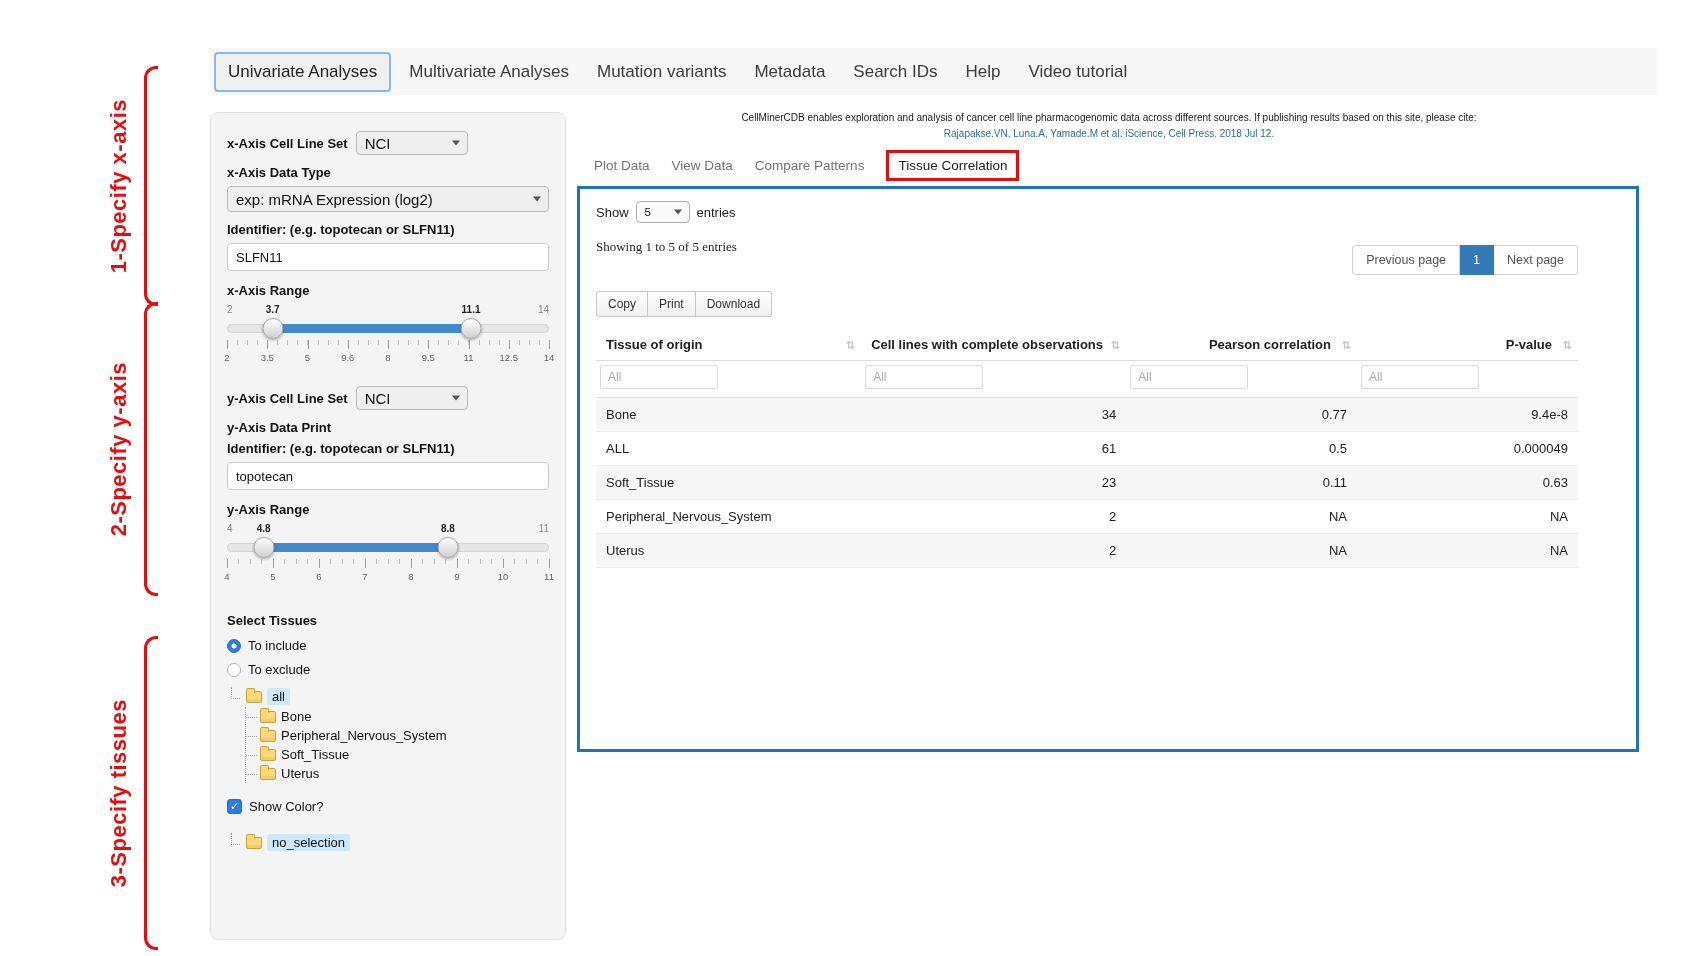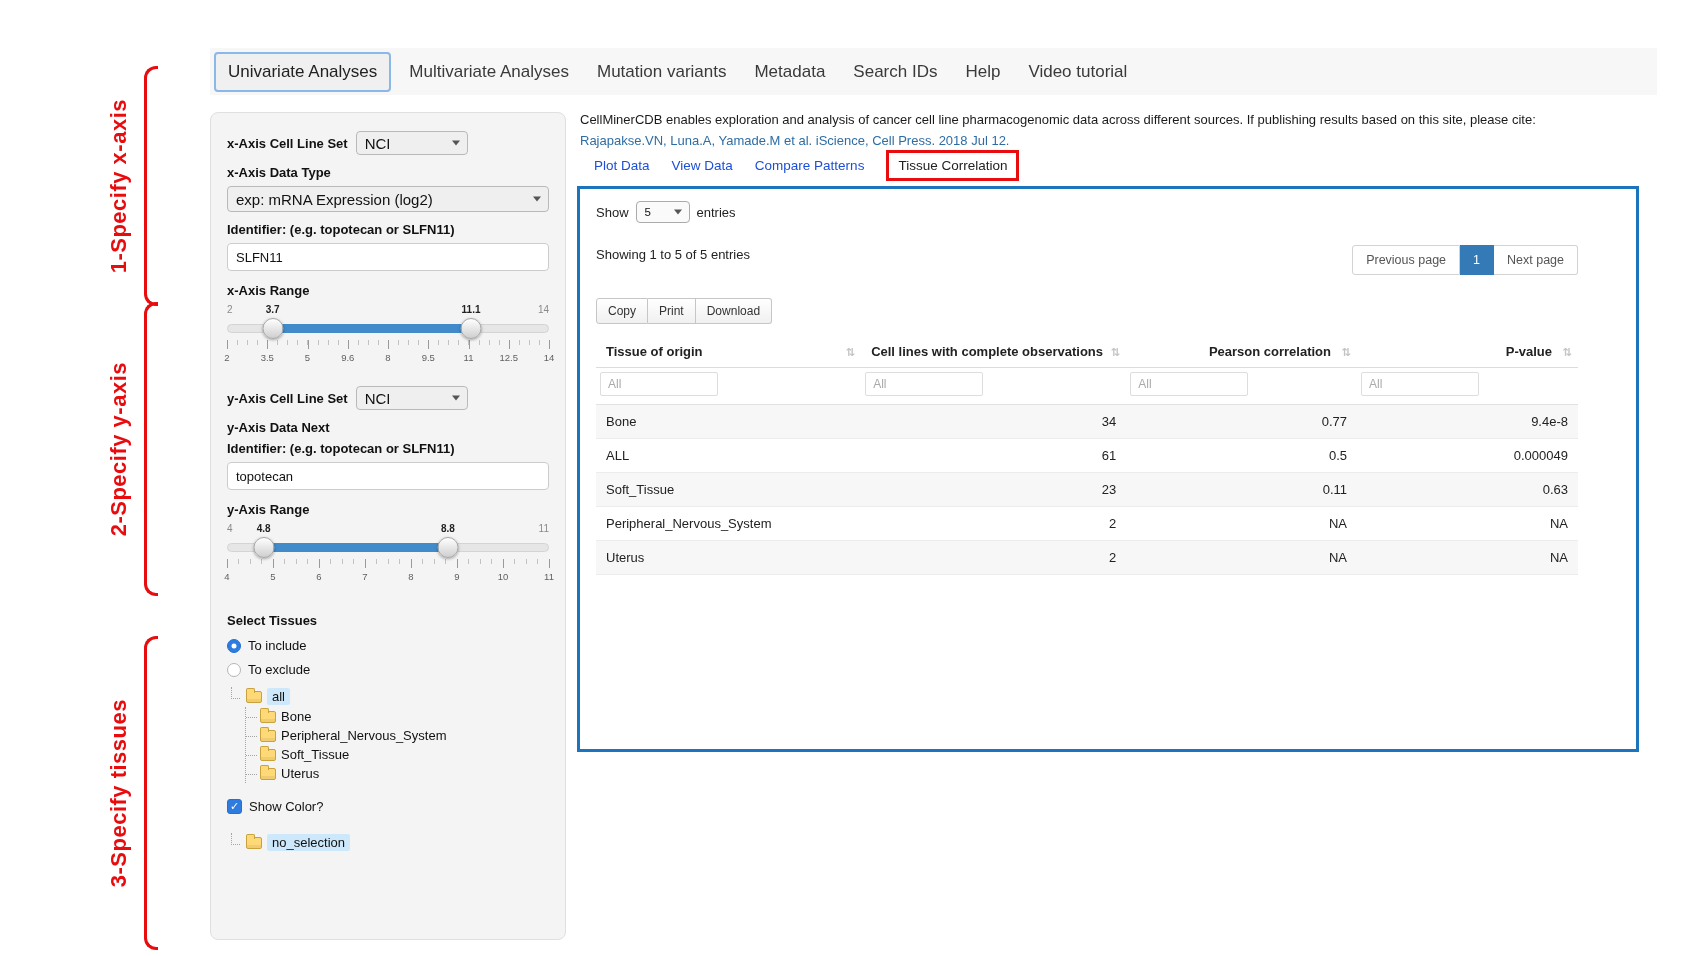--- a/index.html
+++ b/index.html
@@ -80,33 +80,33 @@
   .stub { width:9px; height:12px; border-left:1px dotted #a5a5a5; border-bottom:1px dotted #a5a5a5;
           margin:-8px 1px 0 0; flex:none; }
   .hl { background:#cde8fb; padding:1px 5px; border-radius:2px; }
   .tree-children { margin-left:14px; border-left:1px dotted #a5a5a5; }
   .tree-children .tree-row { padding-left:14px; }
   .tree-children .tree-row::before { content:""; position:absolute; left:0; top:50%; width:11px;
                                      border-top:1px dotted #a5a5a5; }
   .tree2 { margin-top:18px; }
 
   
-  .citation { position:absolute; left:580px; top:110px; width:1058px; font-size:13px;
+  .citation { position:absolute; left:580px; top:110px; width:1058px; text-align:center; font-size:10px;
               color:#1a1a1a; line-height:1.6; }
   .citation-link { color:#2e6da4; cursor:pointer; }
   .data-tabs { position:absolute; left:594px; top:149px; display:flex; align-items:center; gap:22px;
                font-size:13.5px; height:32px; }
-  .data-tab { color:#1d4ed8; cursor:pointer; white-space:nowrap; }
+  .data-tab { color:#737373; cursor:pointer; white-space:nowrap; }
   .data-tab.active { color:#222; border:3px solid #e80c0f; padding:5px 9px; background:#fff; }
 
   .panel { position:absolute; left:577px; top:186px; width:1062px; height:566px; border:3px solid #1c75bc;
            background:#fff; padding:10px 16px; }
   .show-row { display:flex; align-items:center; gap:7px; font-size:13px; color:#222; margin-top:2px; }
   .select.tiny { width:54px; height:22px; background:#fafafa; border:1px solid #ababab; font-size:11.5px; }
-  .showing-text { margin-top:24px; font-size:13px; color:#222; }
+  .showing-text { margin-top:16px; font-size:13px; color:#222;font-family:Liberation Serif, serif; }
   .pagination { position:absolute; top:56px; right:58px; display:flex; }
   .page-btn { border:1px solid #d3d3d3; background:#fff; padding:7px 13px; font-size:12.5px; color:#555;
               cursor:pointer; white-space:nowrap; }
   .page-btn.prev { border-radius:3px 0 0 3px; }
   .page-btn.current { background:#337ab7; border-color:#337ab7; color:#fff; border-left:none; }
   .page-btn.next { border-radius:0 3px 3px 0; border-left:none; }
   .btn-group { margin-top:36px; display:flex; }
   .tool-btn { border:1px solid #c6c6c6; background:linear-gradient(#ffffff,#f0f0f0); padding:5px 11px;
               font-size:12px; color:#333; cursor:pointer; }
   .tool-btn:first-child { border-radius:3px 0 0 3px; }
@@ -209,21 +209,21 @@
 
     <div class="ysec">
       <div class="inline-row">
         <div class="sb-label">y-Axis Cell Line Set</div>
         <div class="select small">
           <span>NCI</span>
           <span class="chev"></span>
         </div>
       </div>
 
-      <div class="sb-label">y-Axis Data Next</div>
+      <div class="sb-label">y-Axis Data Print</div>
 
       <div class="sb-label">Identifier: (e.g. topotecan or SLFN11)</div>
       <input class="text-input" value="topotecan" style="">
 
       <div class="sb-label">y-Axis Range</div>
       <div class="irs">
         <span class="irs-min">4</span>
         <span class="irs-from" style="left:11.4%">4.8</span>
         <span class="irs-to" style="left:68.6%">8.8</span>
         <span class="irs-max">11</span>

